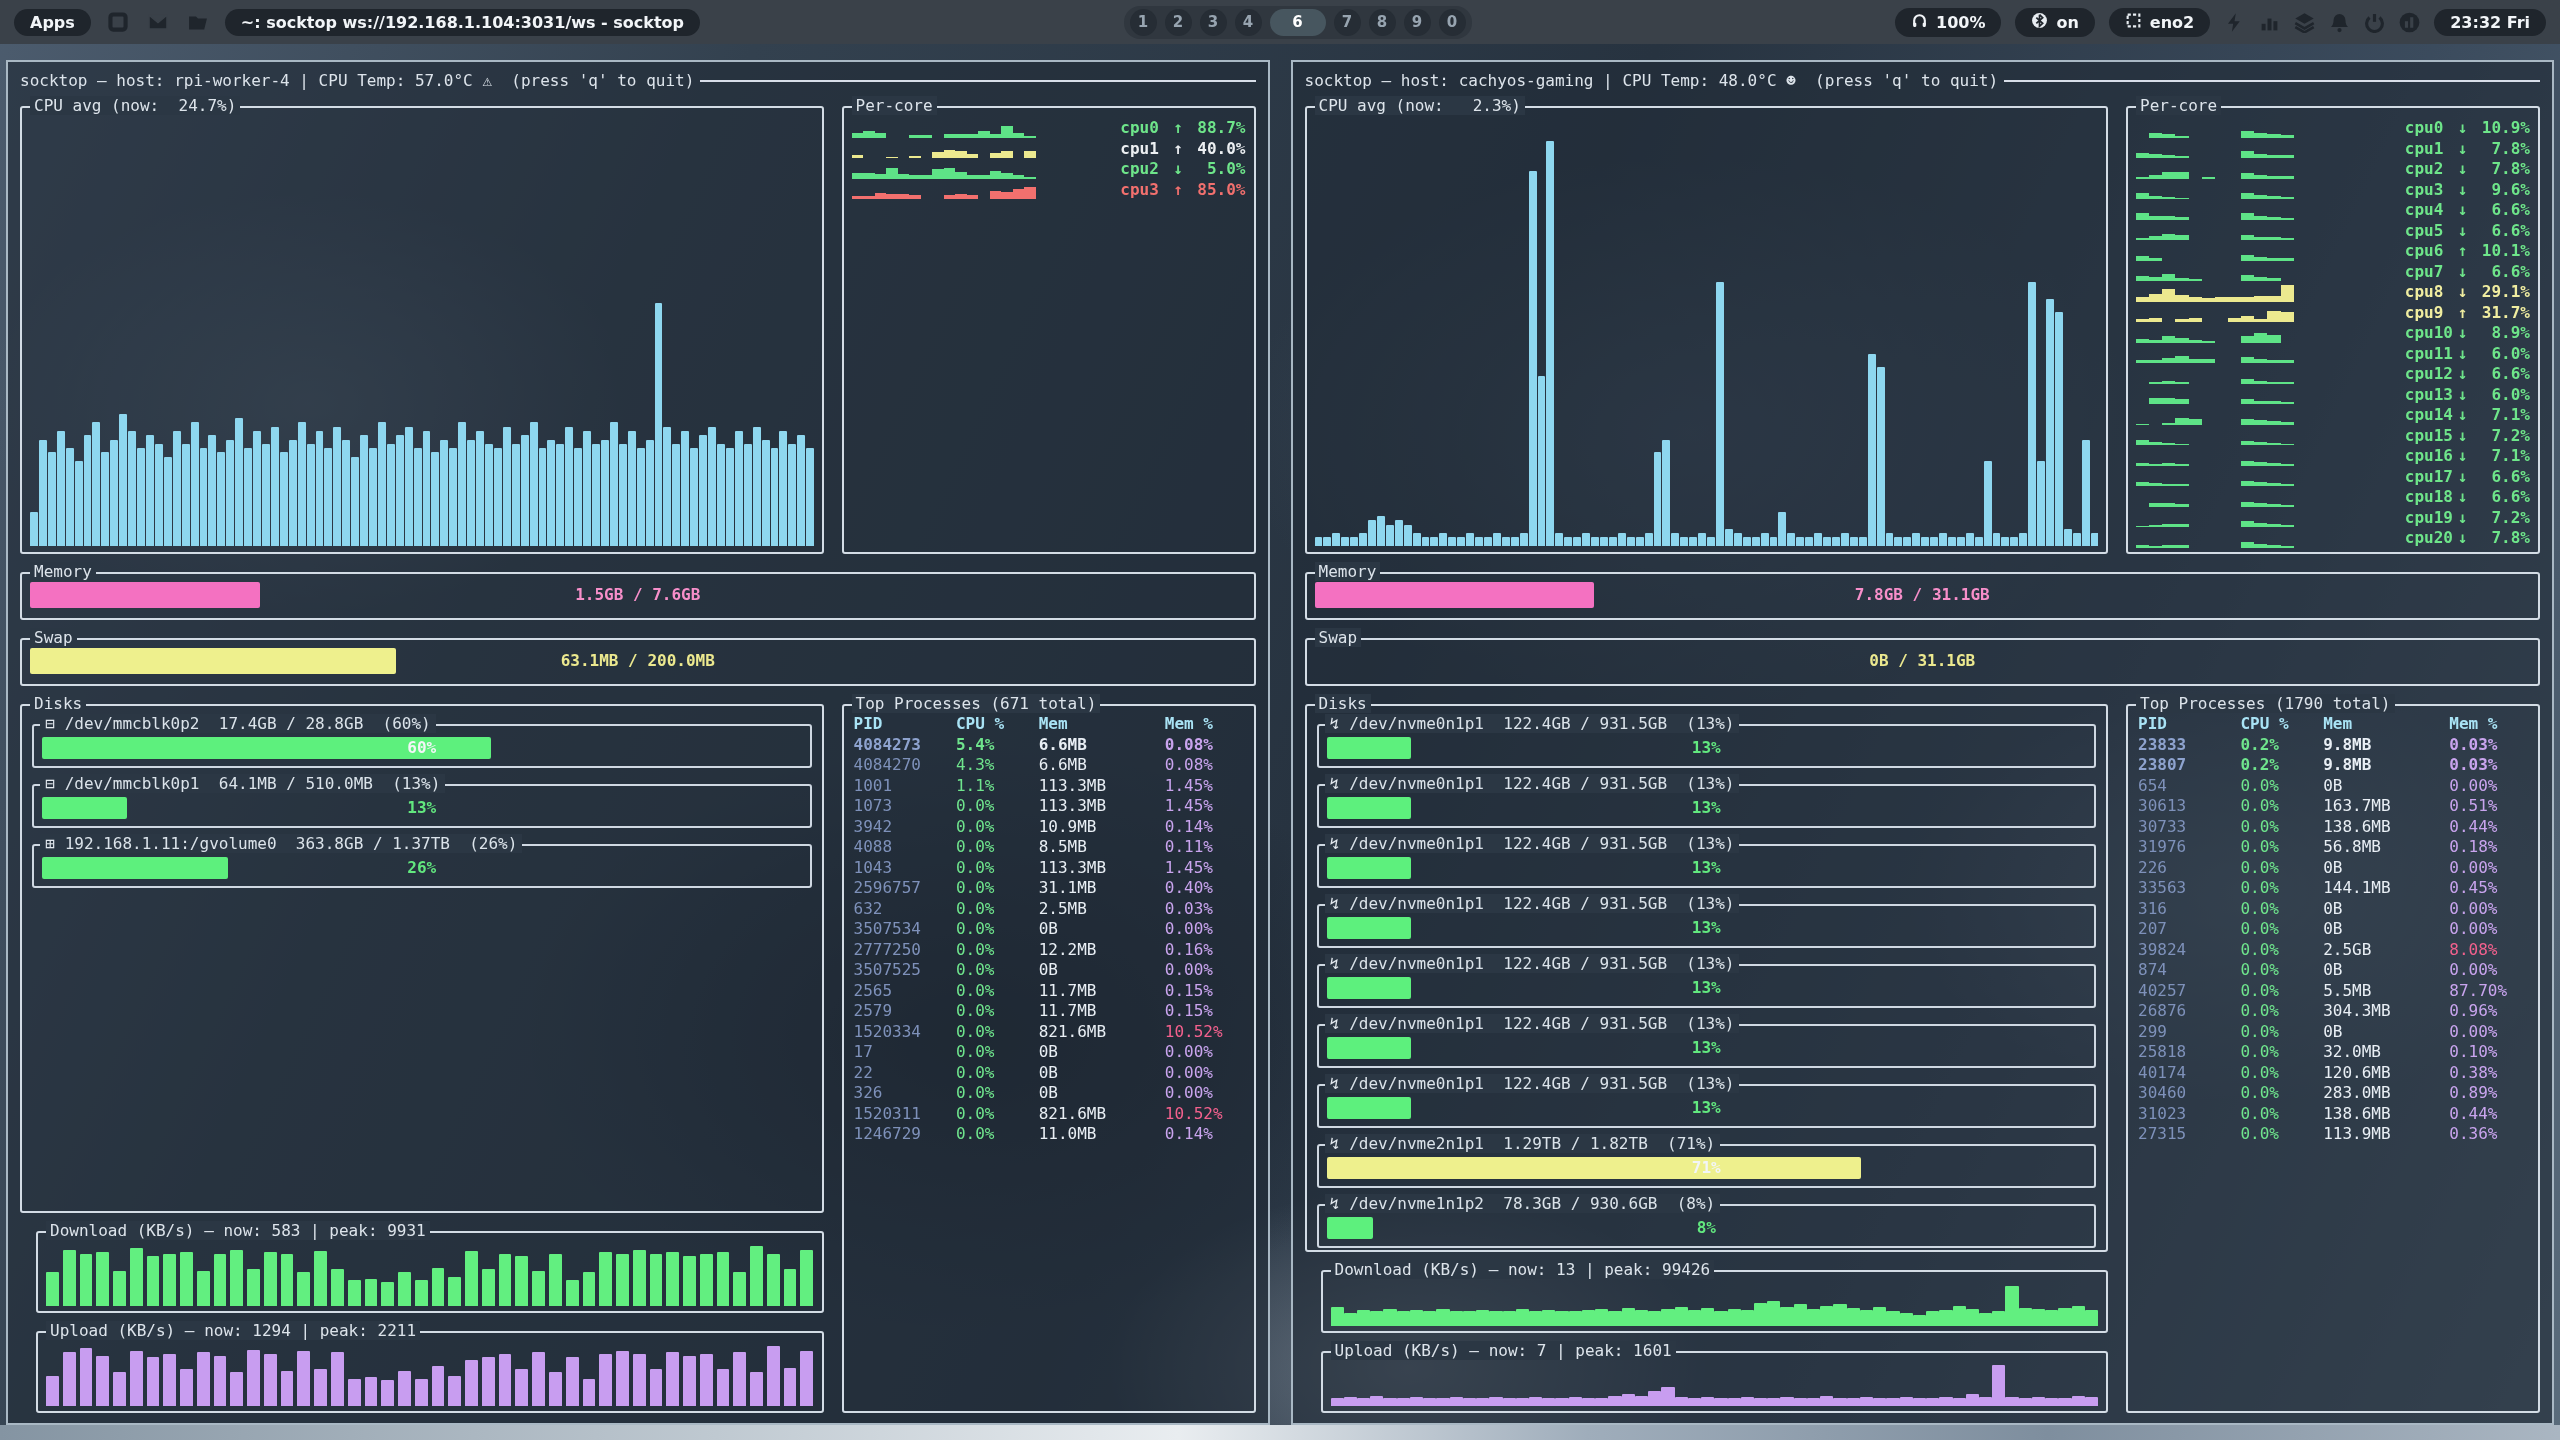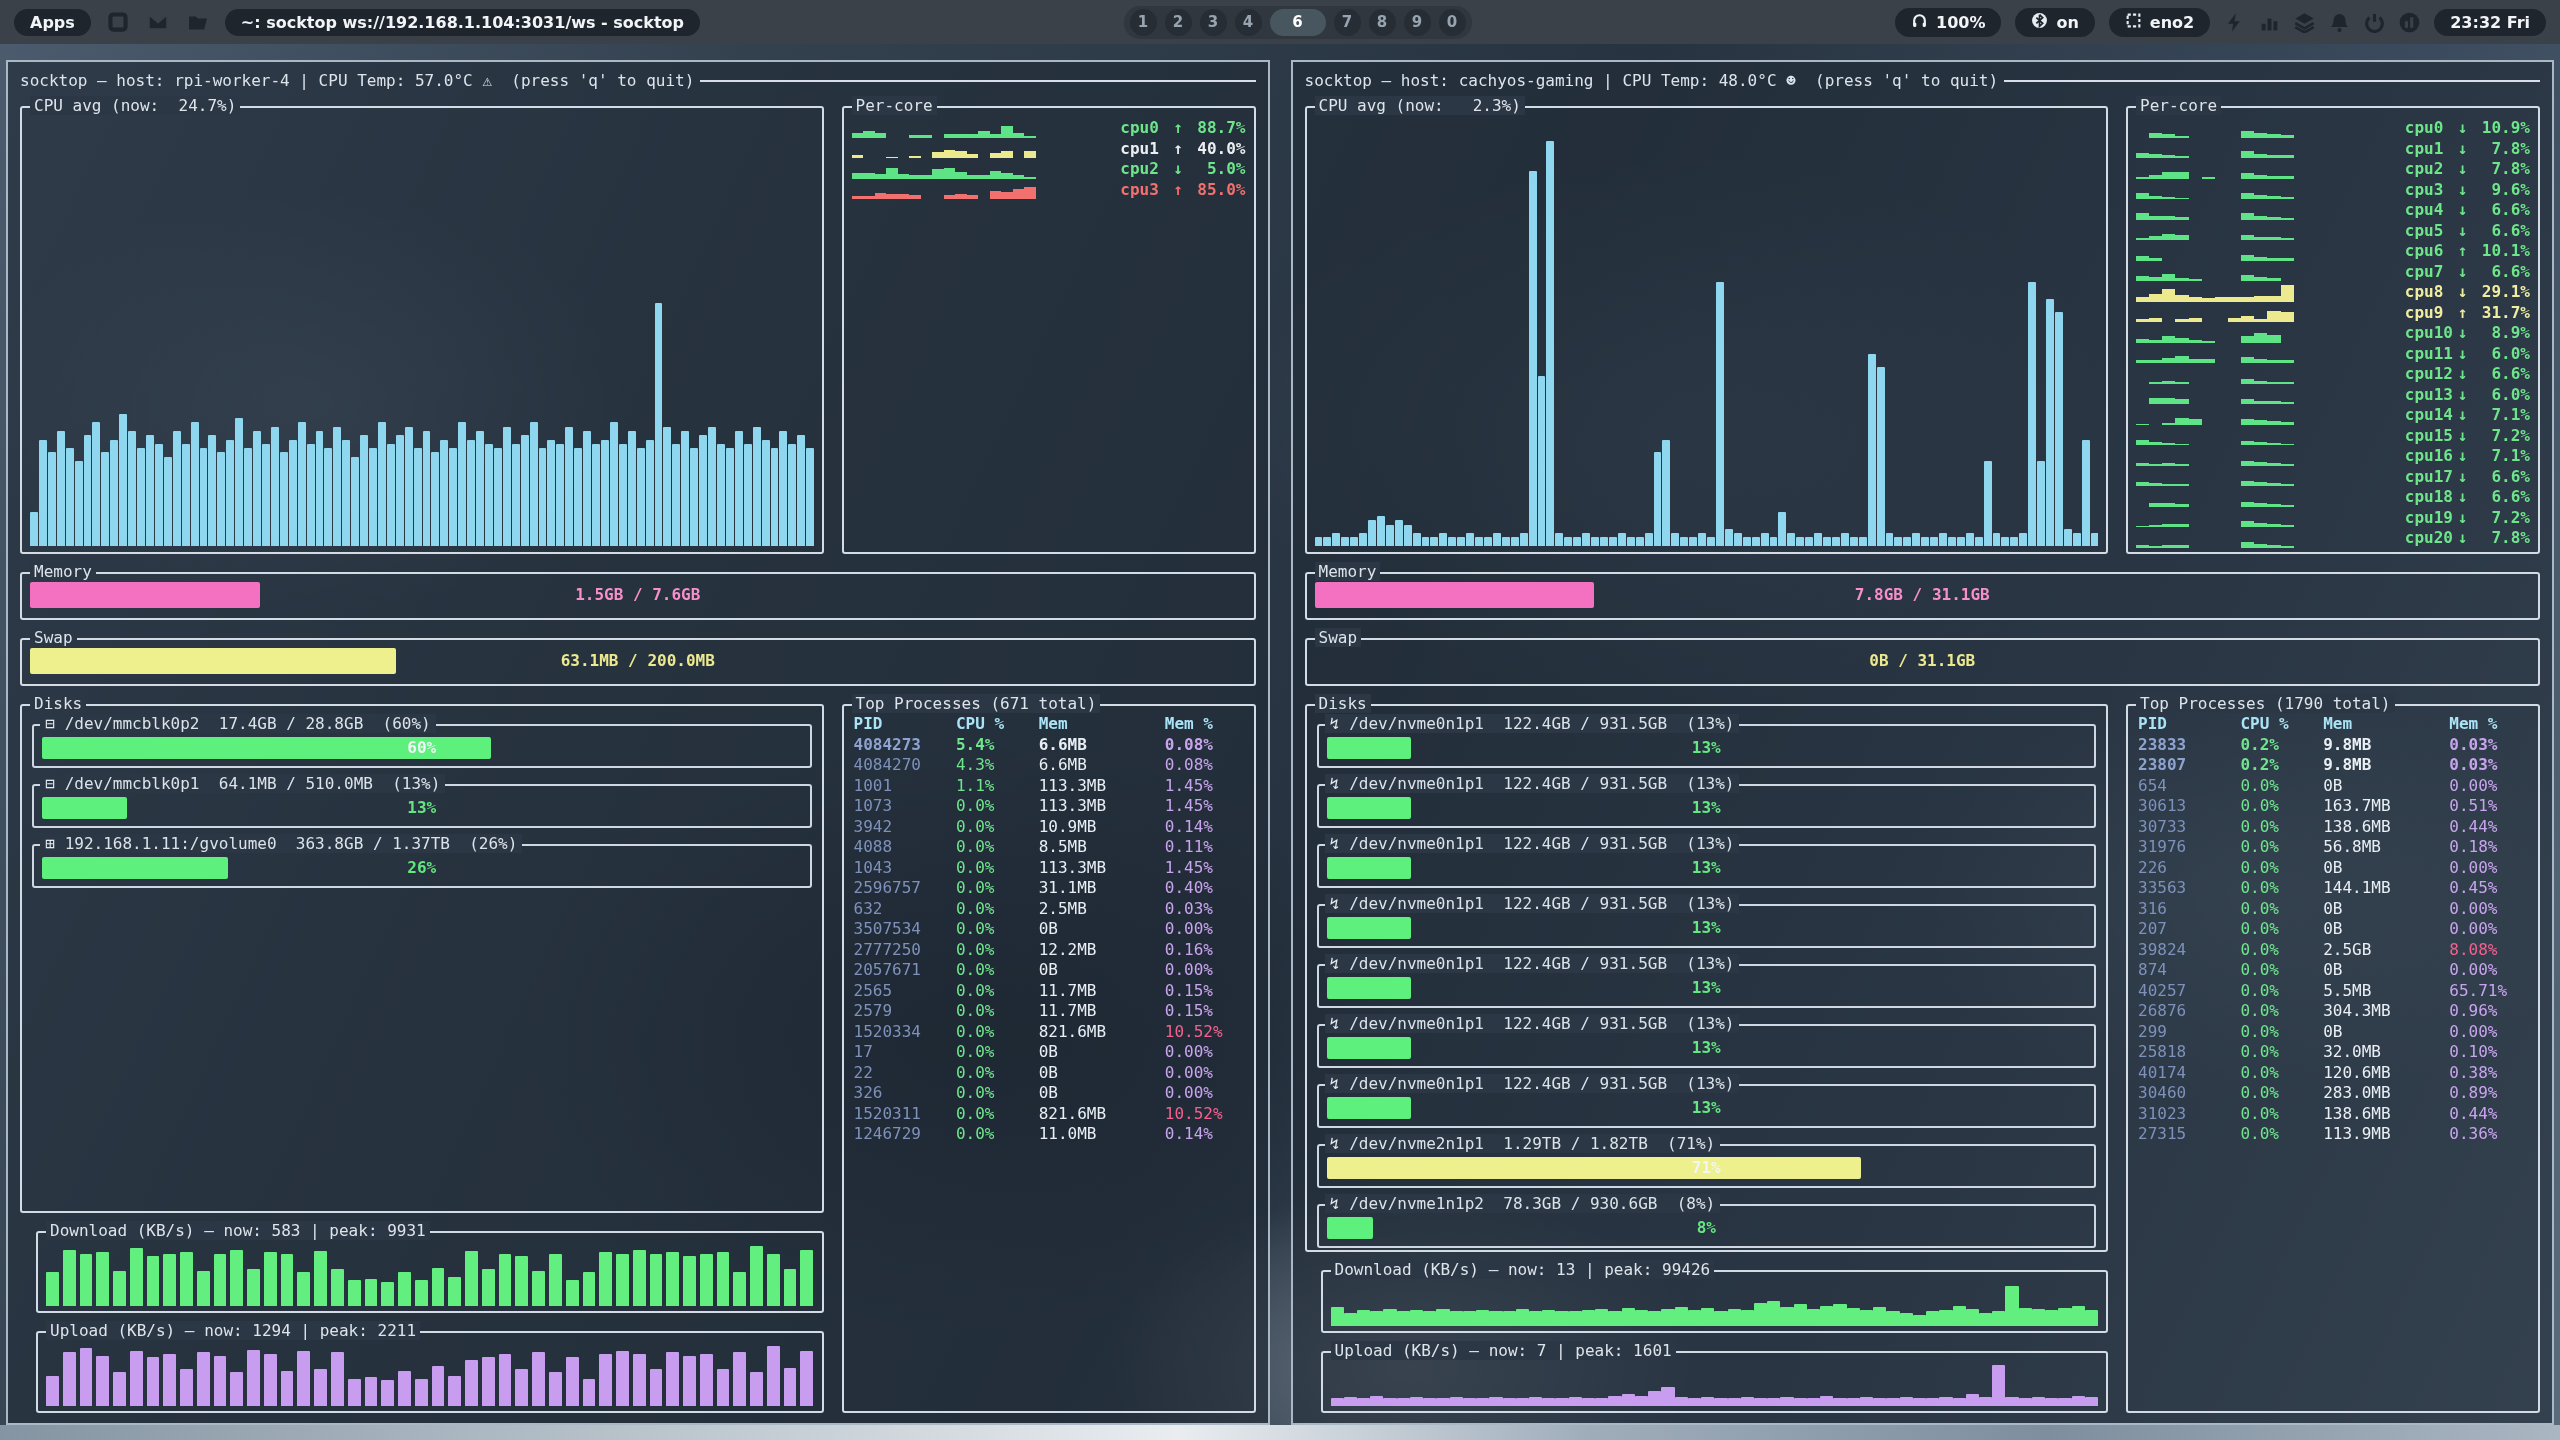--- a/index.html
+++ b/index.html
@@ -581,21 +581,21 @@
               <span class="c-mem">2.5MB</span>
               <span class="c-memp">0.03%</span>
               <span class="c-pid">3507534</span>
               <span class="c-cpu">0.0%</span>
               <span class="c-mem">0B</span>
               <span class="c-memp">0.00%</span>
               <span class="c-pid">2777250</span>
               <span class="c-cpu">0.0%</span>
               <span class="c-mem">12.2MB</span>
               <span class="c-memp">0.16%</span>
-              <span class="c-pid">2057671</span>
+              <span class="c-pid">3507525</span>
               <span class="c-cpu">0.0%</span>
               <span class="c-mem">0B</span>
               <span class="c-memp">0.00%</span>
               <span class="c-pid">2565</span>
               <span class="c-cpu">0.0%</span>
               <span class="c-mem">11.7MB</span>
               <span class="c-memp">0.15%</span>
               <span class="c-pid">2579</span>
               <span class="c-cpu">0.0%</span>
               <span class="c-mem">11.7MB</span>
@@ -1376,21 +1376,21 @@
               <span class="c-cpu">0.0%</span>
               <span class="c-mem">2.5GB</span>
               <span class="c-memp hot">8.08%</span>
               <span class="c-pid">874</span>
               <span class="c-cpu">0.0%</span>
               <span class="c-mem">0B</span>
               <span class="c-memp">0.00%</span>
               <span class="c-pid">40257</span>
               <span class="c-cpu">0.0%</span>
               <span class="c-mem">5.5MB</span>
-              <span class="c-memp">65.71%</span>
+              <span class="c-memp">87.70%</span>
               <span class="c-pid">26876</span>
               <span class="c-cpu">0.0%</span>
               <span class="c-mem">304.3MB</span>
               <span class="c-memp">0.96%</span>
               <span class="c-pid">299</span>
               <span class="c-cpu">0.0%</span>
               <span class="c-mem">0B</span>
               <span class="c-memp">0.00%</span>
               <span class="c-pid">25818</span>
               <span class="c-cpu">0.0%</span>

